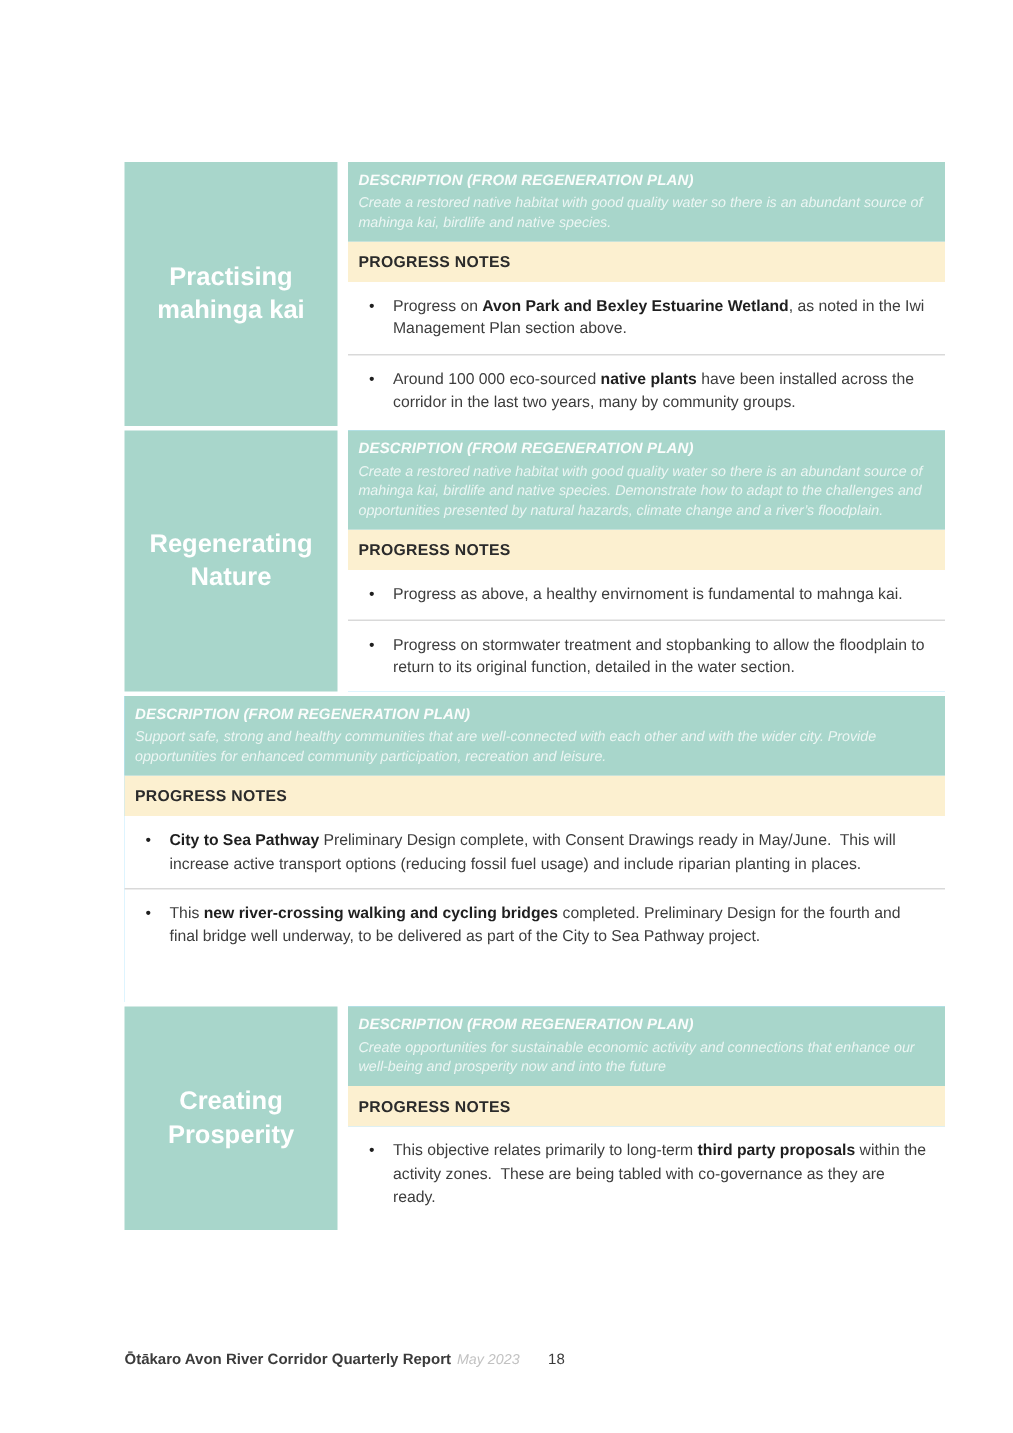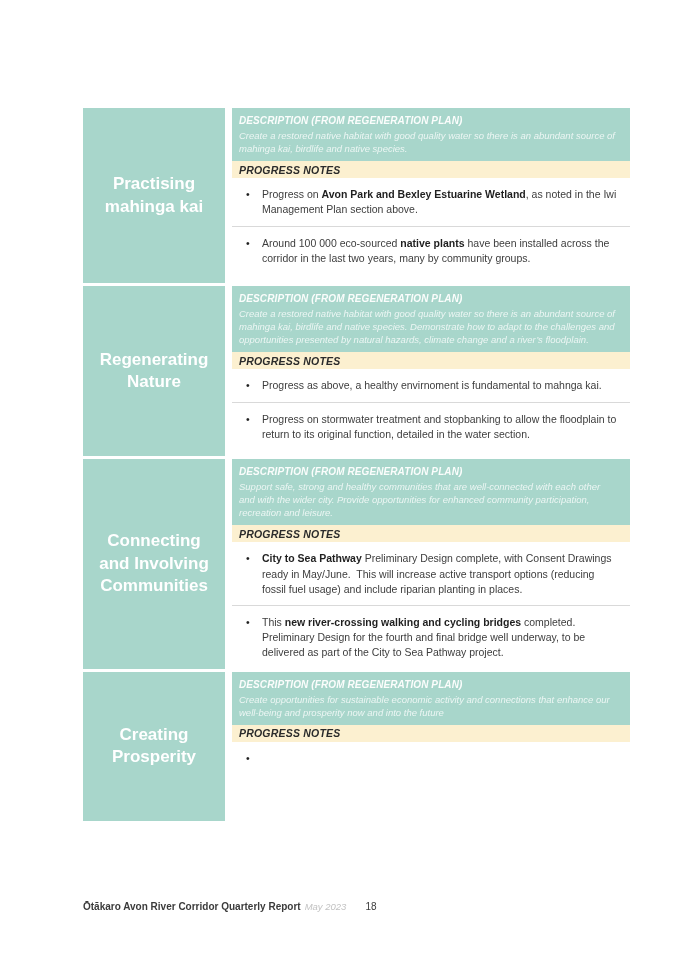--- a/index.html
+++ b/index.html
@@ -71,30 +71,29 @@
     margin-bottom:1px;
   }
   .desc-body{
     color:var(--desc-body);
     font-style:italic;
     font-size:9.5px;
     line-height:1.38;
   }
   .notes-header{
     background:var(--cream);
-    height:17px;
+    height:27px;
     display:flex;
     align-items:center;
     padding-left:7px;
     font-weight:bold;
     font-size:10.5px;
     color:#2b2b2b;
     letter-spacing:0.2px;
     flex:0 0 auto;
-    font-style:italic;
   }
   .bullets{
     flex:1;
     background:#ffffff;
     display:flex;
     flex-direction:column;
   }
   .bullet-row{
     display:flex;
     padding:9px 10px 8px 0;
@@ -191,23 +190,20 @@
 
   <div class="bullet-row">
     <span class="bullet-glyph">•</span>
     <span class="bullet-text"><span>Progress on stormwater treatment and stopbanking to allow the floodplain to return to its original function, detailed in the water section.</span></span>
   </div>
 </div>
     </div>
   </section>
 
   <section class="row">
-    <div class="left-cell">
-      <div class="objective-title">Connecting and Involving Communities</div>
-    </div>
     <div class="right-cell">
       <div class="desc">
         <div class="desc-heading">DESCRIPTION (FROM REGENERATION PLAN)</div>
         <div class="desc-body">Support safe, strong and healthy communities that are well-connected with each other and with the wider city. Provide opportunities for enhanced community participation, recreation and leisure.</div>
       </div>
       <div class="notes-header">PROGRESS NOTES</div>
       <div class="bullets">
   <div class="bullet-row">
     <span class="bullet-glyph">•</span>
     <span class="bullet-text"><b>City to Sea Pathway</b><span> Preliminary Design complete, with Consent Drawings ready in May/June.  This will increase active transport options (reducing fossil fuel usage) and include riparian planting in places.</span></span>
@@ -227,20 +223,21 @@
     </div>
     <div class="right-cell">
       <div class="desc">
         <div class="desc-heading">DESCRIPTION (FROM REGENERATION PLAN)</div>
         <div class="desc-body">Create opportunities for sustainable economic activity and connections that enhance our well-being and prosperity now and into the future</div>
       </div>
       <div class="notes-header">PROGRESS NOTES</div>
       <div class="bullets">
   <div class="bullet-row">
     <span class="bullet-glyph">•</span>
+    <span class="bullet-text"><span>This objective relates primarily to long-term </span><b>third party proposals</b><span> within the activity zones.  These are being tabled with co-governance as they are ready.</span></span>
   </div>
 </div>
     </div>
   </section>
 </div>
 
   <div class="footer">
     <span class="footer-title">Ōtākaro Avon River Corridor Quarterly Report</span>
     <span class="footer-date">May 2023</span>
     <span class="footer-page">18</span>

